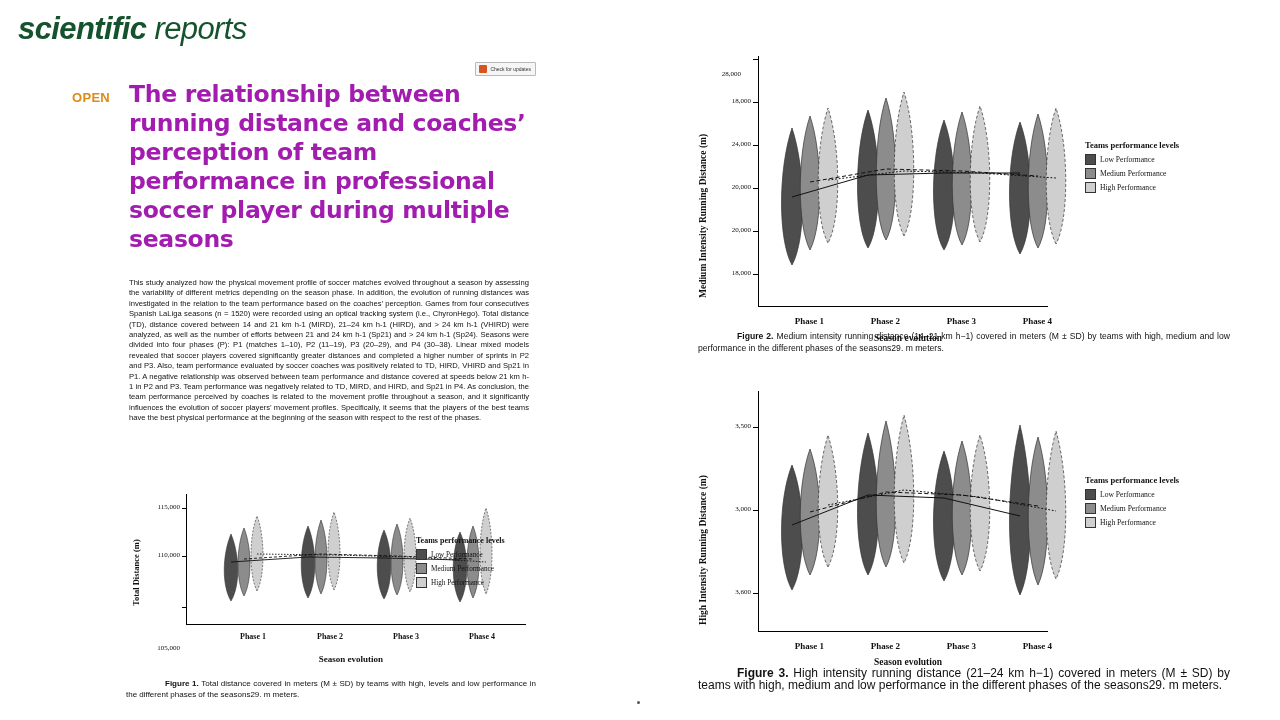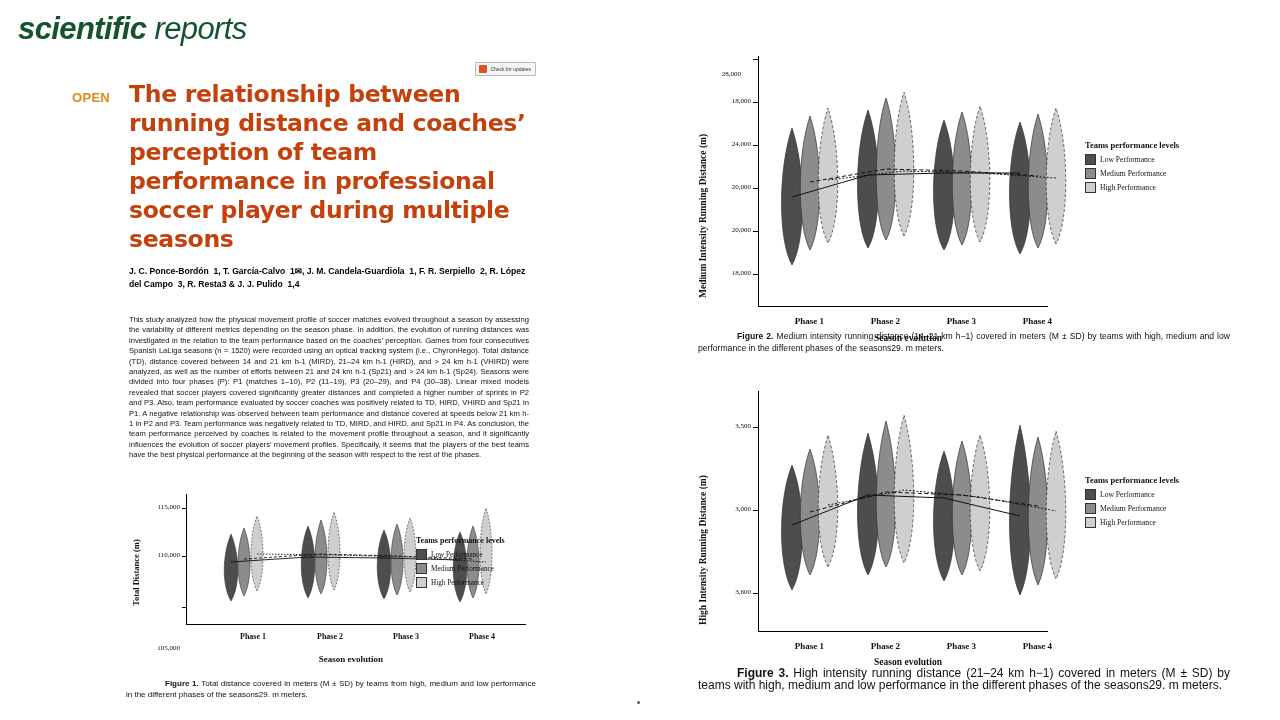--- a/index.html
+++ b/index.html
@@ -71,21 +71,21 @@
     position: absolute;
     left: 57px;
     top: 24px;
     width: 400px;
   }
   .paper-title {
     font-family: "DejaVu Sans", sans-serif;
     font-size: 23.5px;
     line-height: 29px;
     font-weight: bold;
-    color: #c2410c;
+    color: #a21caf;
     letter-spacing: -0.3px;
     margin: 0;
   }
   .authors {
     margin-top: 11px;
     font-size: 8.6px;
     line-height: 13px;
     font-weight: bold;
     color: #000;
   }
@@ -206,21 +206,20 @@
 
     <div class="check-updates">
       <span class="cu-icon"></span>
       <span>Check for updates</span>
     </div>
 
     <div class="open-label">OPEN</div>
 
     <div class="title-block">
       <h1 class="paper-title">The relationship between running distance and coaches’ perception of team performance in professional soccer player during multiple seasons</h1>
-      <div class="authors">J. C. Ponce-Bordón&nbsp; 1, T. García-Calvo&nbsp; 1✉, J. M. Candela-Guardiola&nbsp; 1, F. R. Serpiello&nbsp; 2, R. López del Campo&nbsp; 3, R. Resta3 &amp; J. J. Pulido&nbsp; 1,4</div>
       <div class="abstract">This study analyzed how the physical movement profile of soccer matches evolved throughout a season by assessing the variability of different metrics depending on the season phase. In addition, the evolution of running distances was investigated in the relation to the team performance based on the coaches’ perception. Games from four consecutives Spanish LaLiga seasons (n = 1520) were recorded using an optical tracking system (i.e., ChyronHego). Total distance (TD), distance covered between 14 and 21 km h-1 (MIRD), 21–24 km h-1 (HIRD), and &gt; 24 km h-1 (VHIRD) were analyzed, as well as the number of efforts between 21 and 24 km h-1 (Sp21) and &gt; 24 km h-1 (Sp24). Seasons were divided into four phases (P): P1 (matches 1–10), P2 (11–19), P3 (20–29), and P4 (30–38). Linear mixed models revealed that soccer players covered significantly greater distances and completed a higher number of sprints in P2 and P3. Also, team performance evaluated by soccer coaches was positively related to TD, HIRD, VHIRD and Sp21 in P1. A negative relationship was observed between team performance and distance covered at speeds below 21 km h-1 in P2 and P3. Team performance was negatively related to TD, MIRD, and HIRD, and Sp21 in P4. As conclusion, the team performance perceived by coaches is related to the movement profile throughout a season, and it significantly influences the evolution of soccer players’ movement profiles. Specifically, it seems that the players of the best teams have the best physical performance at the beginning of the season with respect to the rest of the phases.</div>
     </div>
   </div>
 
   <div class="chart" style="position:absolute; left:126px; top:486px; width:410px; height:170px;">
 
     <div class="axis-line" style="left:60px; top:8px; width:1px; height:130px;"></div>
 
     <div class="axis-line" style="left:60px; top:138px; width:340px; height:1px;"></div>
 
@@ -283,21 +282,21 @@
       </div>
       <div class="legend-row">
         <span class="legend-swatch" style="background:#cfcfcf;"></span>
         <span class="legend-label">High Performance</span>
       </div>
     </div>
   </div>
 
   <div class="figcaption" style="position:absolute; left:126px; top:678px; width:410px;">
     <span class="lbl">Figure 1.</span>
-    <span>Total distance covered in meters (M ± SD) by teams from high, medium and low performance in the different phases of the seasons29. m meters.</span>
+    <span>Total distance covered in meters (M ± SD) by teams with high, levels and low performance in the different phases of the seasons29. m meters.</span>
   </div>
 
   <div class="chart" style="position:absolute; left:690px; top:50px; width:560px; height:280px;">
 
     <div class="axis-line" style="left:68px; top:6px; width:1px; height:250px;"></div>
     <div class="axis-line" style="left:68px; top:256px; width:290px; height:1px;"></div>
 
     <div class="tick-mark" style="left:63px; top:224px; width:5px; height:1px;"></div>
     <div class="ytick-label" style="left:15px; top:219px; width:46px;">18,000</div>
     <div class="tick-mark" style="left:63px; top:181px; width:5px; height:1px;"></div>

